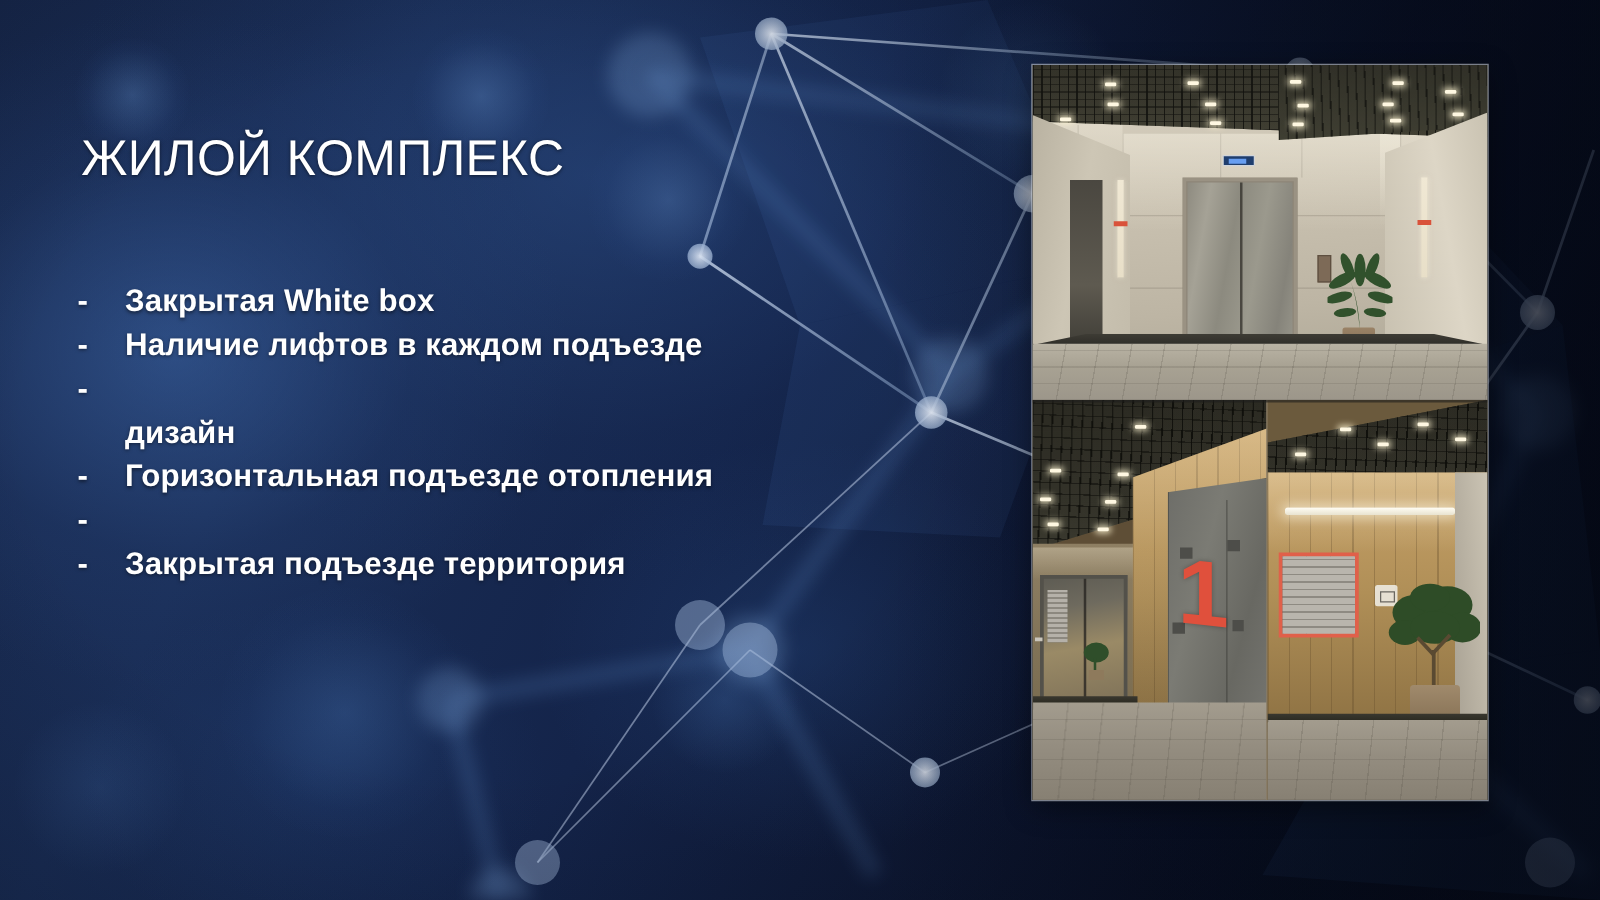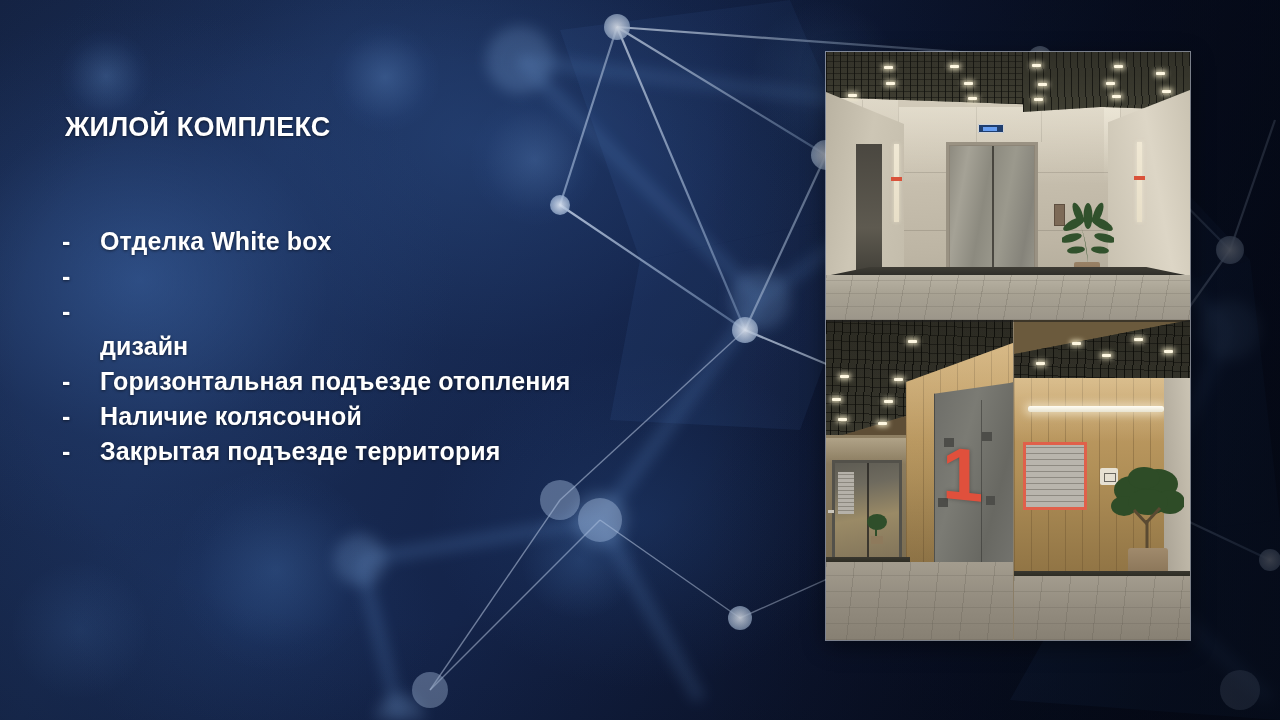--- a/index.html
+++ b/index.html
@@ -48,22 +48,22 @@
 
   
   .content { position:absolute; z-index:10; }
 
   #title-block {
     left:65px; top:108px;
     width:640px;
   }
   .title-line {
     color:#ffffff;
-    font-size:27px;
-    font-weight:bold;
+    font-size:40px;
+    font-weight:normal;
     letter-spacing:0.2px;
     line-height:39px;
     text-shadow:0 1px 3px rgba(0,0,0,0.55);
     white-space:nowrap;
   }
 
   #bullet-list {
     left:62px; top:224px;
     width:760px;
   }
@@ -412,44 +412,44 @@
   <div class="bg-vignette"></div>
 
   <div id="title-block" class="content">
     <div class="title-line">ЖИЛОЙ КОМПЛЕКС</div>
   </div>
 
   <div id="bullet-list" class="content">
 
     <div class="bullet-row">
       <span class="bullet-dash">-</span>
-      <span class="bullet-text">Отделка White box</span>
+      <span class="bullet-text">Закрытая White box</span>
     </div>
 
     <div class="bullet-row">
       <span class="bullet-dash">-</span>
+      <span class="bullet-text">Наличие лифтов в каждом подъезде</span>
     </div>
 
     <div class="bullet-row">
       <span class="bullet-dash">-</span>
     </div>
 
     <div class="bullet-row bullet-cont">
       <span class="bullet-dash">-</span>
       <span class="bullet-text">дизайн</span>
     </div>
 
     <div class="bullet-row">
       <span class="bullet-dash">-</span>
       <span class="bullet-text">Горизонтальная подъезде отопления</span>
     </div>
 
     <div class="bullet-row">
       <span class="bullet-dash">-</span>
-      <span class="bullet-text">Наличие колясочной</span>
     </div>
 
     <div class="bullet-row">
       <span class="bullet-dash">-</span>
       <span class="bullet-text">Закрытая подъезде территория</span>
     </div>
 
   </div>
 
   <div id="photo-panel">

